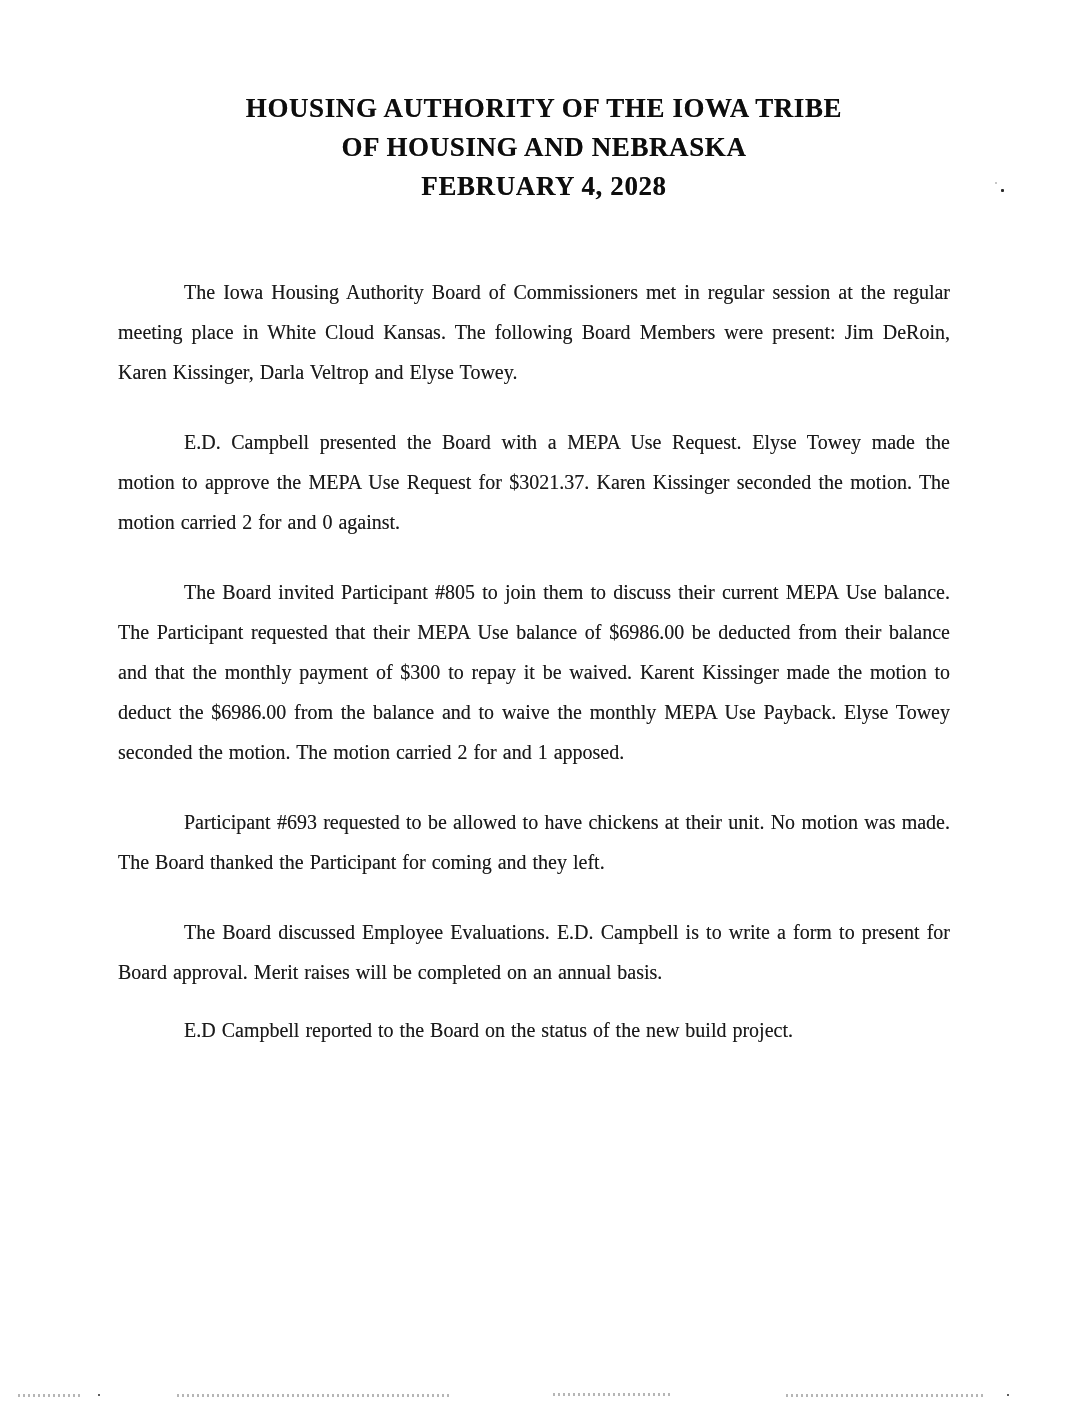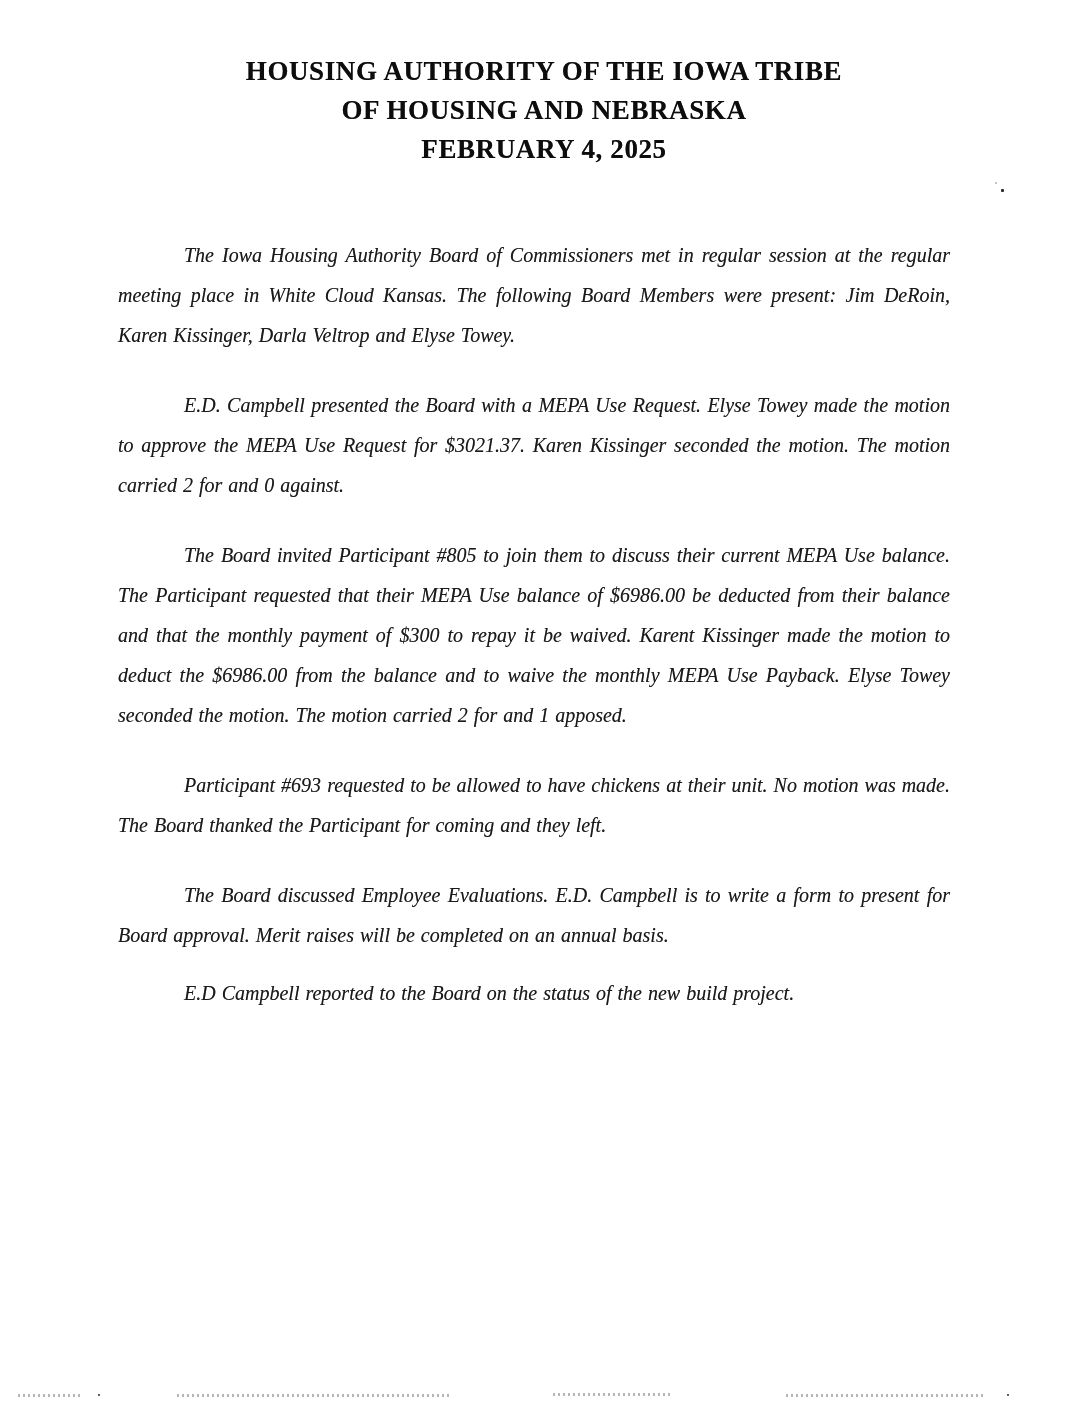--- a/index.html
+++ b/index.html
@@ -13,37 +13,36 @@
     position: relative;
     width: 1088px;
     height: 1408px;
     background: #ffffff;
     overflow: hidden;
     color: #161616;
   }
 
   
   .title-block {
-    margin-top: 52px;
+    margin-top: 89px;
     text-align: center;
   }
   .title-line {
     font-size: 27px;
     font-weight: bold;
     line-height: 39px;
     letter-spacing: 0.6px;
     color: #0d0d0d;
     
     text-shadow: 0 0 0.5px rgba(0,0,0,0.55);
   }
 
   
   .body-block {
     margin: 66px 138px 0 118px; 
-    font-style: italic;
   }
   .para {
     font-size: 20px;
     line-height: 40px;
     text-align: justify;
     text-indent: 66px;
     margin-bottom: 30px;
     color: #1a1a1a;
     text-shadow: 0 0 0.4px rgba(0,0,0,0.45);
     word-spacing: 1px;
@@ -73,21 +72,21 @@
   }
 </style>
 </head>
 <body>
 
 <div class="page">
 
   <div class="title-block">
     <div class="title-line">HOUSING AUTHORITY OF THE IOWA TRIBE</div>
     <div class="title-line">OF HOUSING AND NEBRASKA</div>
-    <div class="title-line">FEBRUARY 4, 2025</div>
+    <div class="title-line">FEBRUARY 4, 2028</div>
   </div>
 
   <div class="body-block">
     <p class="para">The Iowa Housing Authority Board of Commissioners met in regular session at the regular meeting place in White Cloud Kansas.  The following Board Members were present:  Jim DeRoin, Karen Kissinger, Darla Veltrop and Elyse Towey.</p>
     <p class="para">E.D. Campbell presented the Board with a MEPA Use Request.  Elyse Towey made the motion to approve the MEPA Use Request for $3021.37.  Karen Kissinger seconded the motion.  The motion carried 2 for and 0 against.</p>
     <p class="para">The Board invited Participant #805 to join them to discuss their current MEPA Use balance.  The Participant requested that their MEPA Use balance of $6986.00 be deducted from their balance and that the monthly payment of $300 to repay it be waived.  Karent Kissinger made the motion to deduct the $6986.00 from the balance and to waive the monthly MEPA Use Payback.  Elyse Towey seconded the motion.  The motion carried 2 for and 1 apposed.</p>
     <p class="para">Participant #693 requested to be allowed to have chickens at their unit.  No motion was made.  The Board thanked the Participant for coming and they left.</p>
     <p class="para tight">The Board discussed Employee Evaluations.  E.D. Campbell is to write a form to present for Board approval.  Merit raises will be completed on an annual basis.</p>
     <p class="para">E.D Campbell reported to the Board on the status of the new build project.</p>
   </div>

